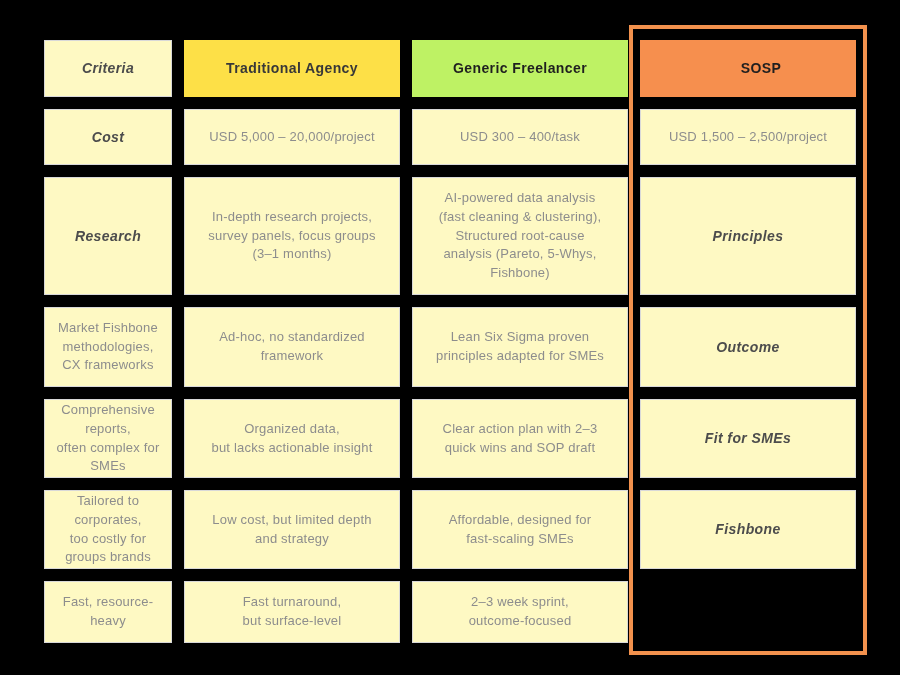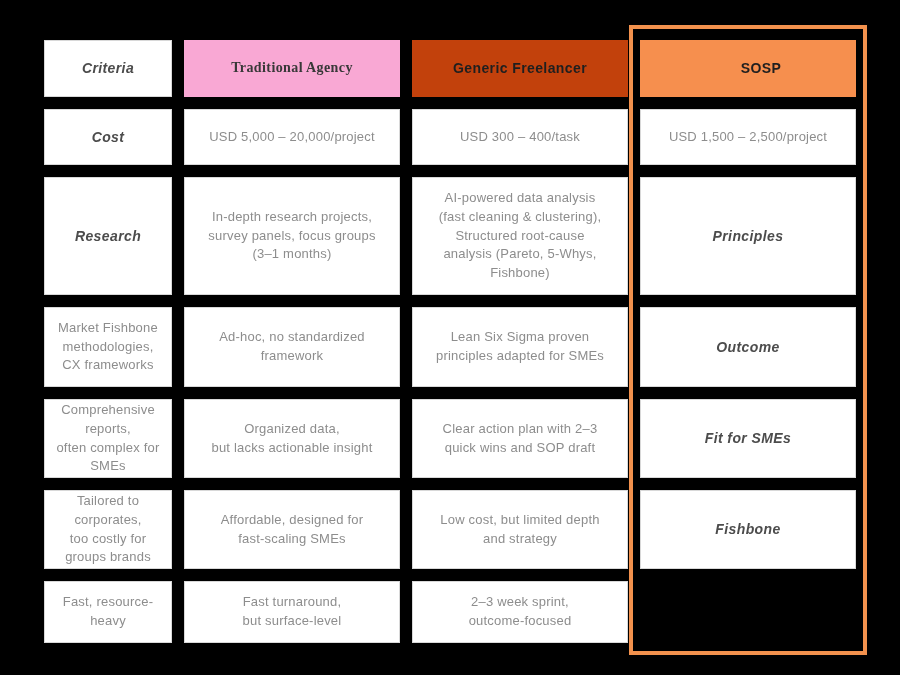--- a/index.html
+++ b/index.html
@@ -27,21 +27,21 @@
   .table {
     position: absolute;
     left: 44px;
     top: 40px;
     display: grid;
     grid-template-columns: 128px 216px 216px 216px;
     grid-template-rows: 57px 56px 118px 80px 79px 79px 62px;
     gap: 12px;
   }
   .cell {
-    background: #ffffff;
+    background: #fef9c3;
     border: 1px solid #d8d8d8;
     display: flex;
     align-items: center;
     justify-content: center;
     text-align: center;
     color: #8d8d8d;
     font-size: 13px;
     line-height: 1.45;
     letter-spacing: 0.2px;
     white-space: pre-line;
@@ -58,22 +58,22 @@
     font-weight: bold;
     font-size: 14px;
     letter-spacing: 0.4px;
     border: none;
   }
   .cell.head.criteria-head {
     font-style: italic;
     color: #4c4c4c;
     border: 1px solid #d8d8d8;
   }
-  .cell.head.teal   { background: #f9a8d4; color: #383838; font-family: Liberation Serif, serif; }
-  .cell.head.yellow { background: #c2410c; color: #1f1f1f; }
+  .cell.head.teal   { background: #fde047; color: #383838; }
+  .cell.head.yellow { background: #bef264; color: #1f1f1f; }
   .cell.head.orange { background: #f68f4e; color: #1f1f1f; padding-left: 36px; }
 </style>
 </head>
 <body>
 
 <div class="page">
 
   <div class="highlight-outline"></div>
 
   <div class="table">
@@ -111,24 +111,24 @@
     <div class="cell">Comprehensive reports,
 often complex for SMEs</div>
     <div class="cell">Organized data,
 but lacks actionable insight</div>
     <div class="cell">Clear action plan with 2–3
 quick wins and SOP draft</div>
 
     <div class="cell rowlabel">Fit for SMEs</div>
     <div class="cell">Tailored to corporates,
 too costly for groups brands</div>
+    <div class="cell">Low cost, but limited depth
+and strategy</div>
     <div class="cell">Affordable, designed for
 fast-scaling SMEs</div>
-    <div class="cell">Low cost, but limited depth
-and strategy</div>
 
     <div class="cell rowlabel">Fishbone</div>
     <div class="cell">Fast, resource-heavy</div>
     <div class="cell">Fast turnaround,
 but surface-level</div>
     <div class="cell">2–3 week sprint,
 outcome-focused</div>
 
   </div>
 </div>

